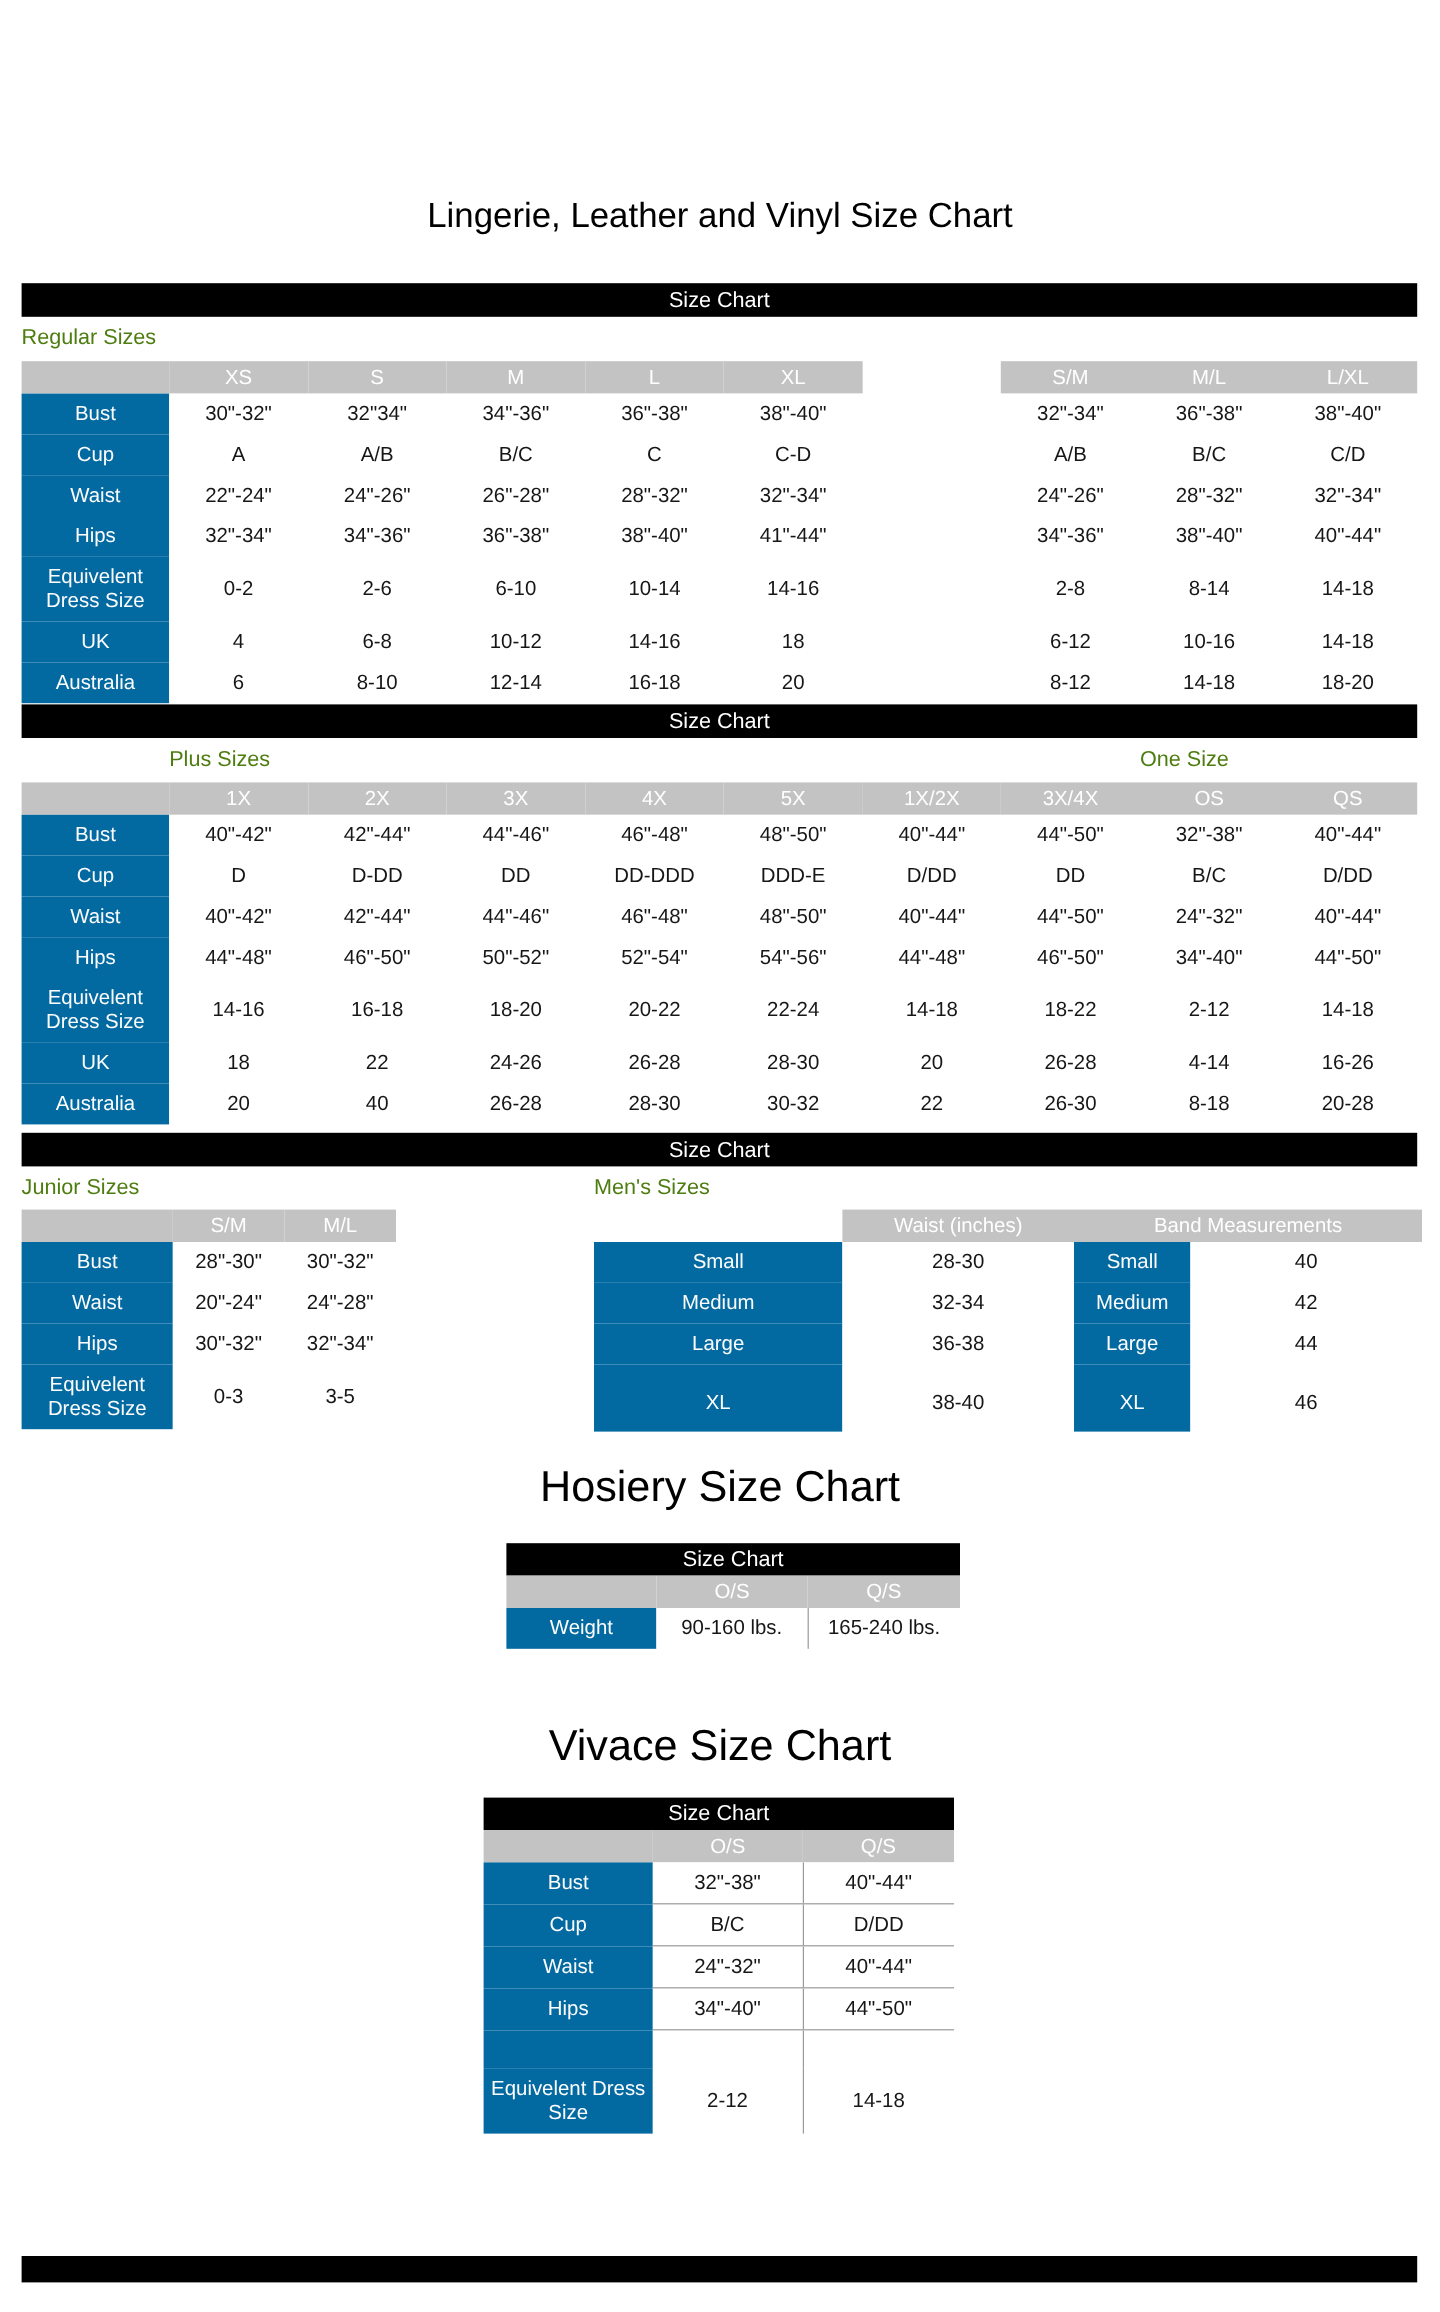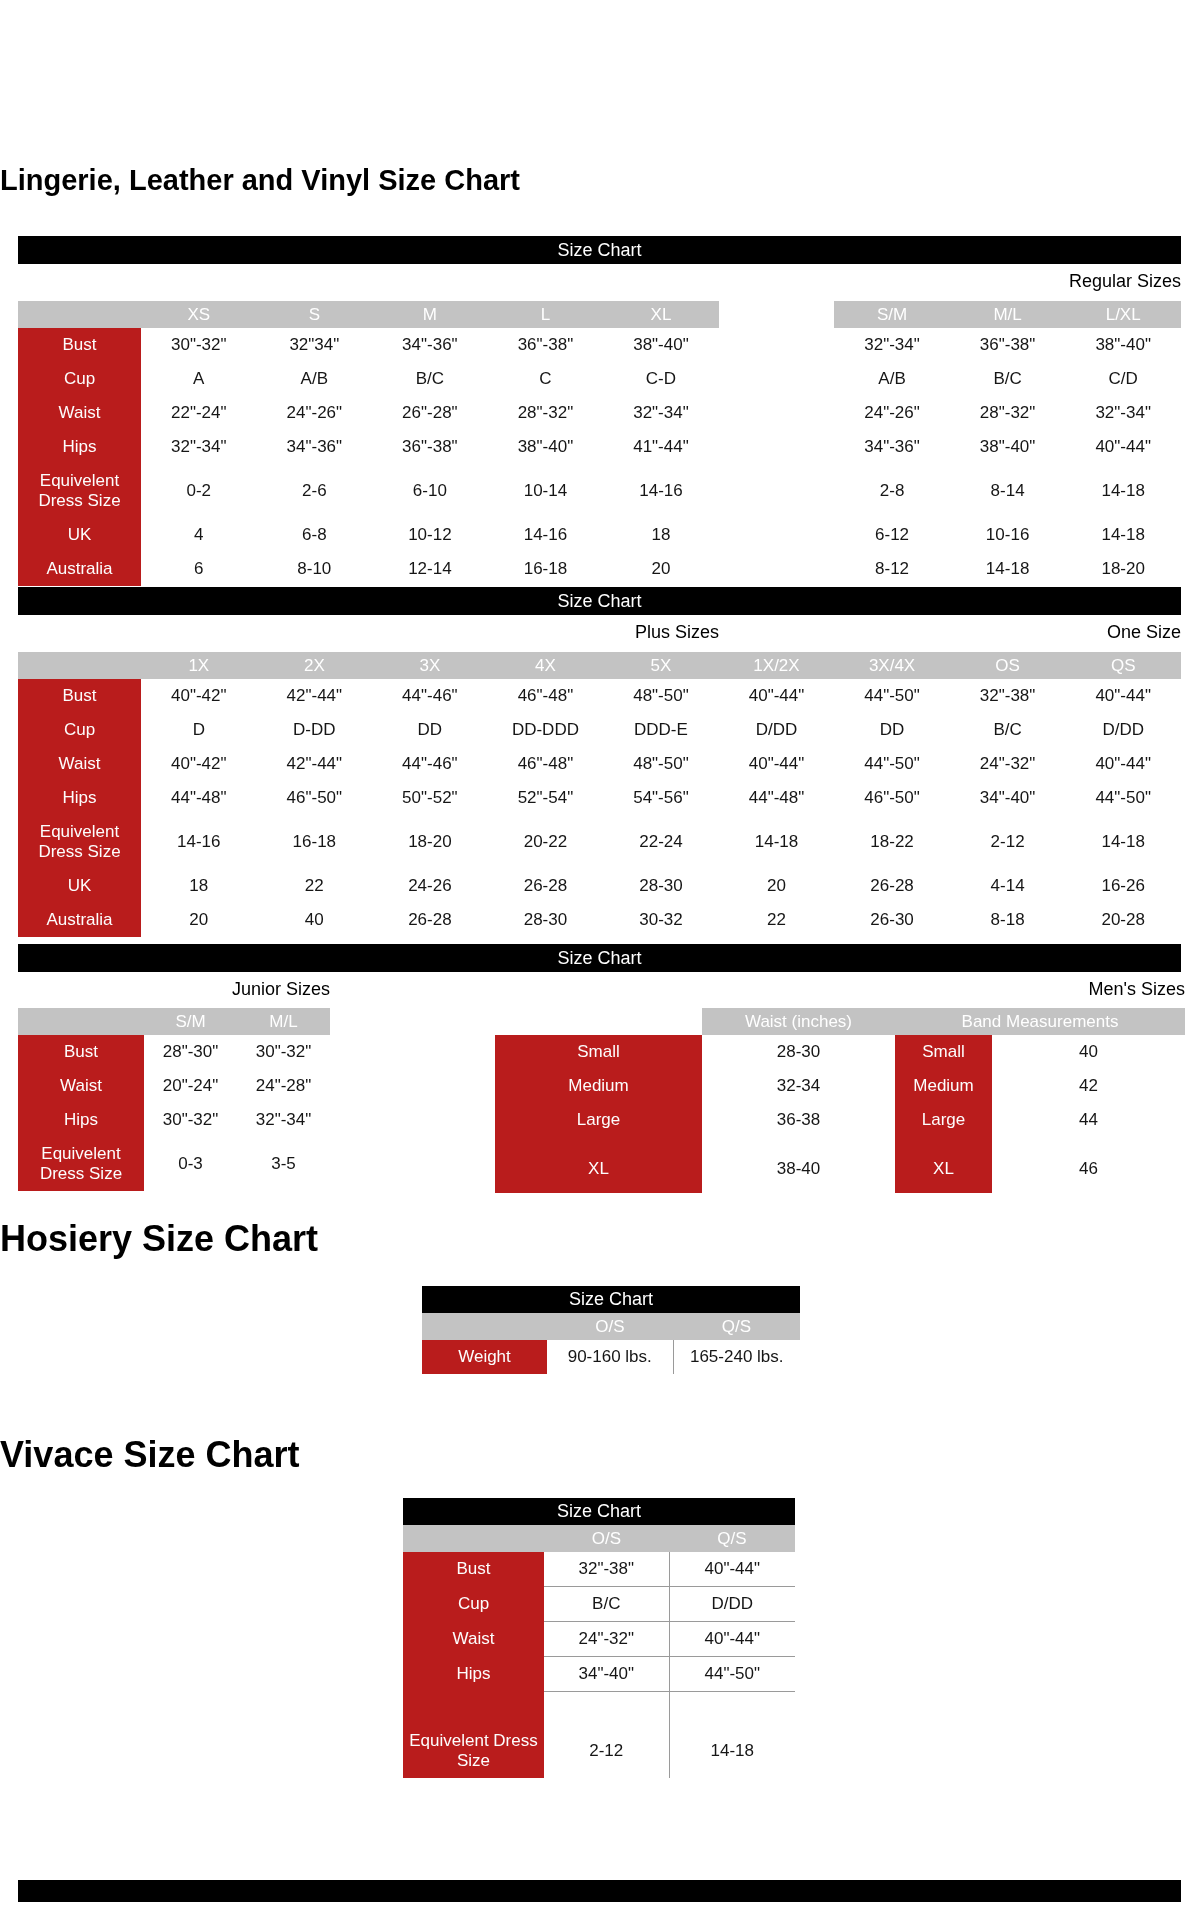--- a/index.html
+++ b/index.html
@@ -1,28 +1,28 @@
 <!DOCTYPE html>
 <html><head>
 <meta charset="utf-8">
 <style>
   html,body{margin:0;padding:0;background:#fff}
   body{width:1200px;height:1927px;position:relative;font-family:"Liberation Sans","DejaVu Sans",sans-serif;color:#161616}
-  .title{position:absolute;left:0;width:1200px;font-weight:bold;color:#000;margin:0}
+  .title{position:absolute;left:0;width:1200px;text-align:center;font-weight:normal;color:#000;margin:0}
   h1.title{font-size:29px}
   h2.title{font-size:36px}
   .size-bar{position:absolute;left:18px;width:1163px;height:28px;background:#000;color:#fff;font-size:18px;line-height:28px;text-align:center}
-  .sec-label{position:absolute;text-align:right;font-size:18px;color:#000000}
+  .sec-label{position:absolute;text-align:left;font-size:18px;color:#4d7c0f}
   table{border-collapse:collapse;table-layout:fixed}
   table.abs{position:absolute}
   .big{left:18px;width:1163px}
   th{background:#c3c3c3;color:#fff;font-weight:normal;font-size:17px;height:27px;padding:0 2px;text-align:center}
   th.spc,th.blank{background:#fff}
   td{font-size:17px;text-align:center;padding:7px 2px;vertical-align:middle}
-  td.lbl{background:#b91c1c;color:#fdfdfd}
+  td.lbl{background:#0369a1;color:#fdfdfd}
   td.val{color:#161616;background:#fff}
   td.spc{background:#fff}
   .mens tbody tr:last-child td{padding-top:22px;padding-bottom:14px}
   .wrap{position:absolute}
   .wrap .size-bar-inner{height:27px;background:#000;color:#fff;font-size:18px;line-height:27px;text-align:center}
   .wrap table{width:100%}
   .bordered td.val{border-bottom:1px solid #9a9a9a}
   .bordered td.val + td.val{border-left:1px solid #9a9a9a}
   .bordered tbody tr:last-child td.val{border-bottom:none}
   .bordered tr.gap td{height:32px;padding:0}

